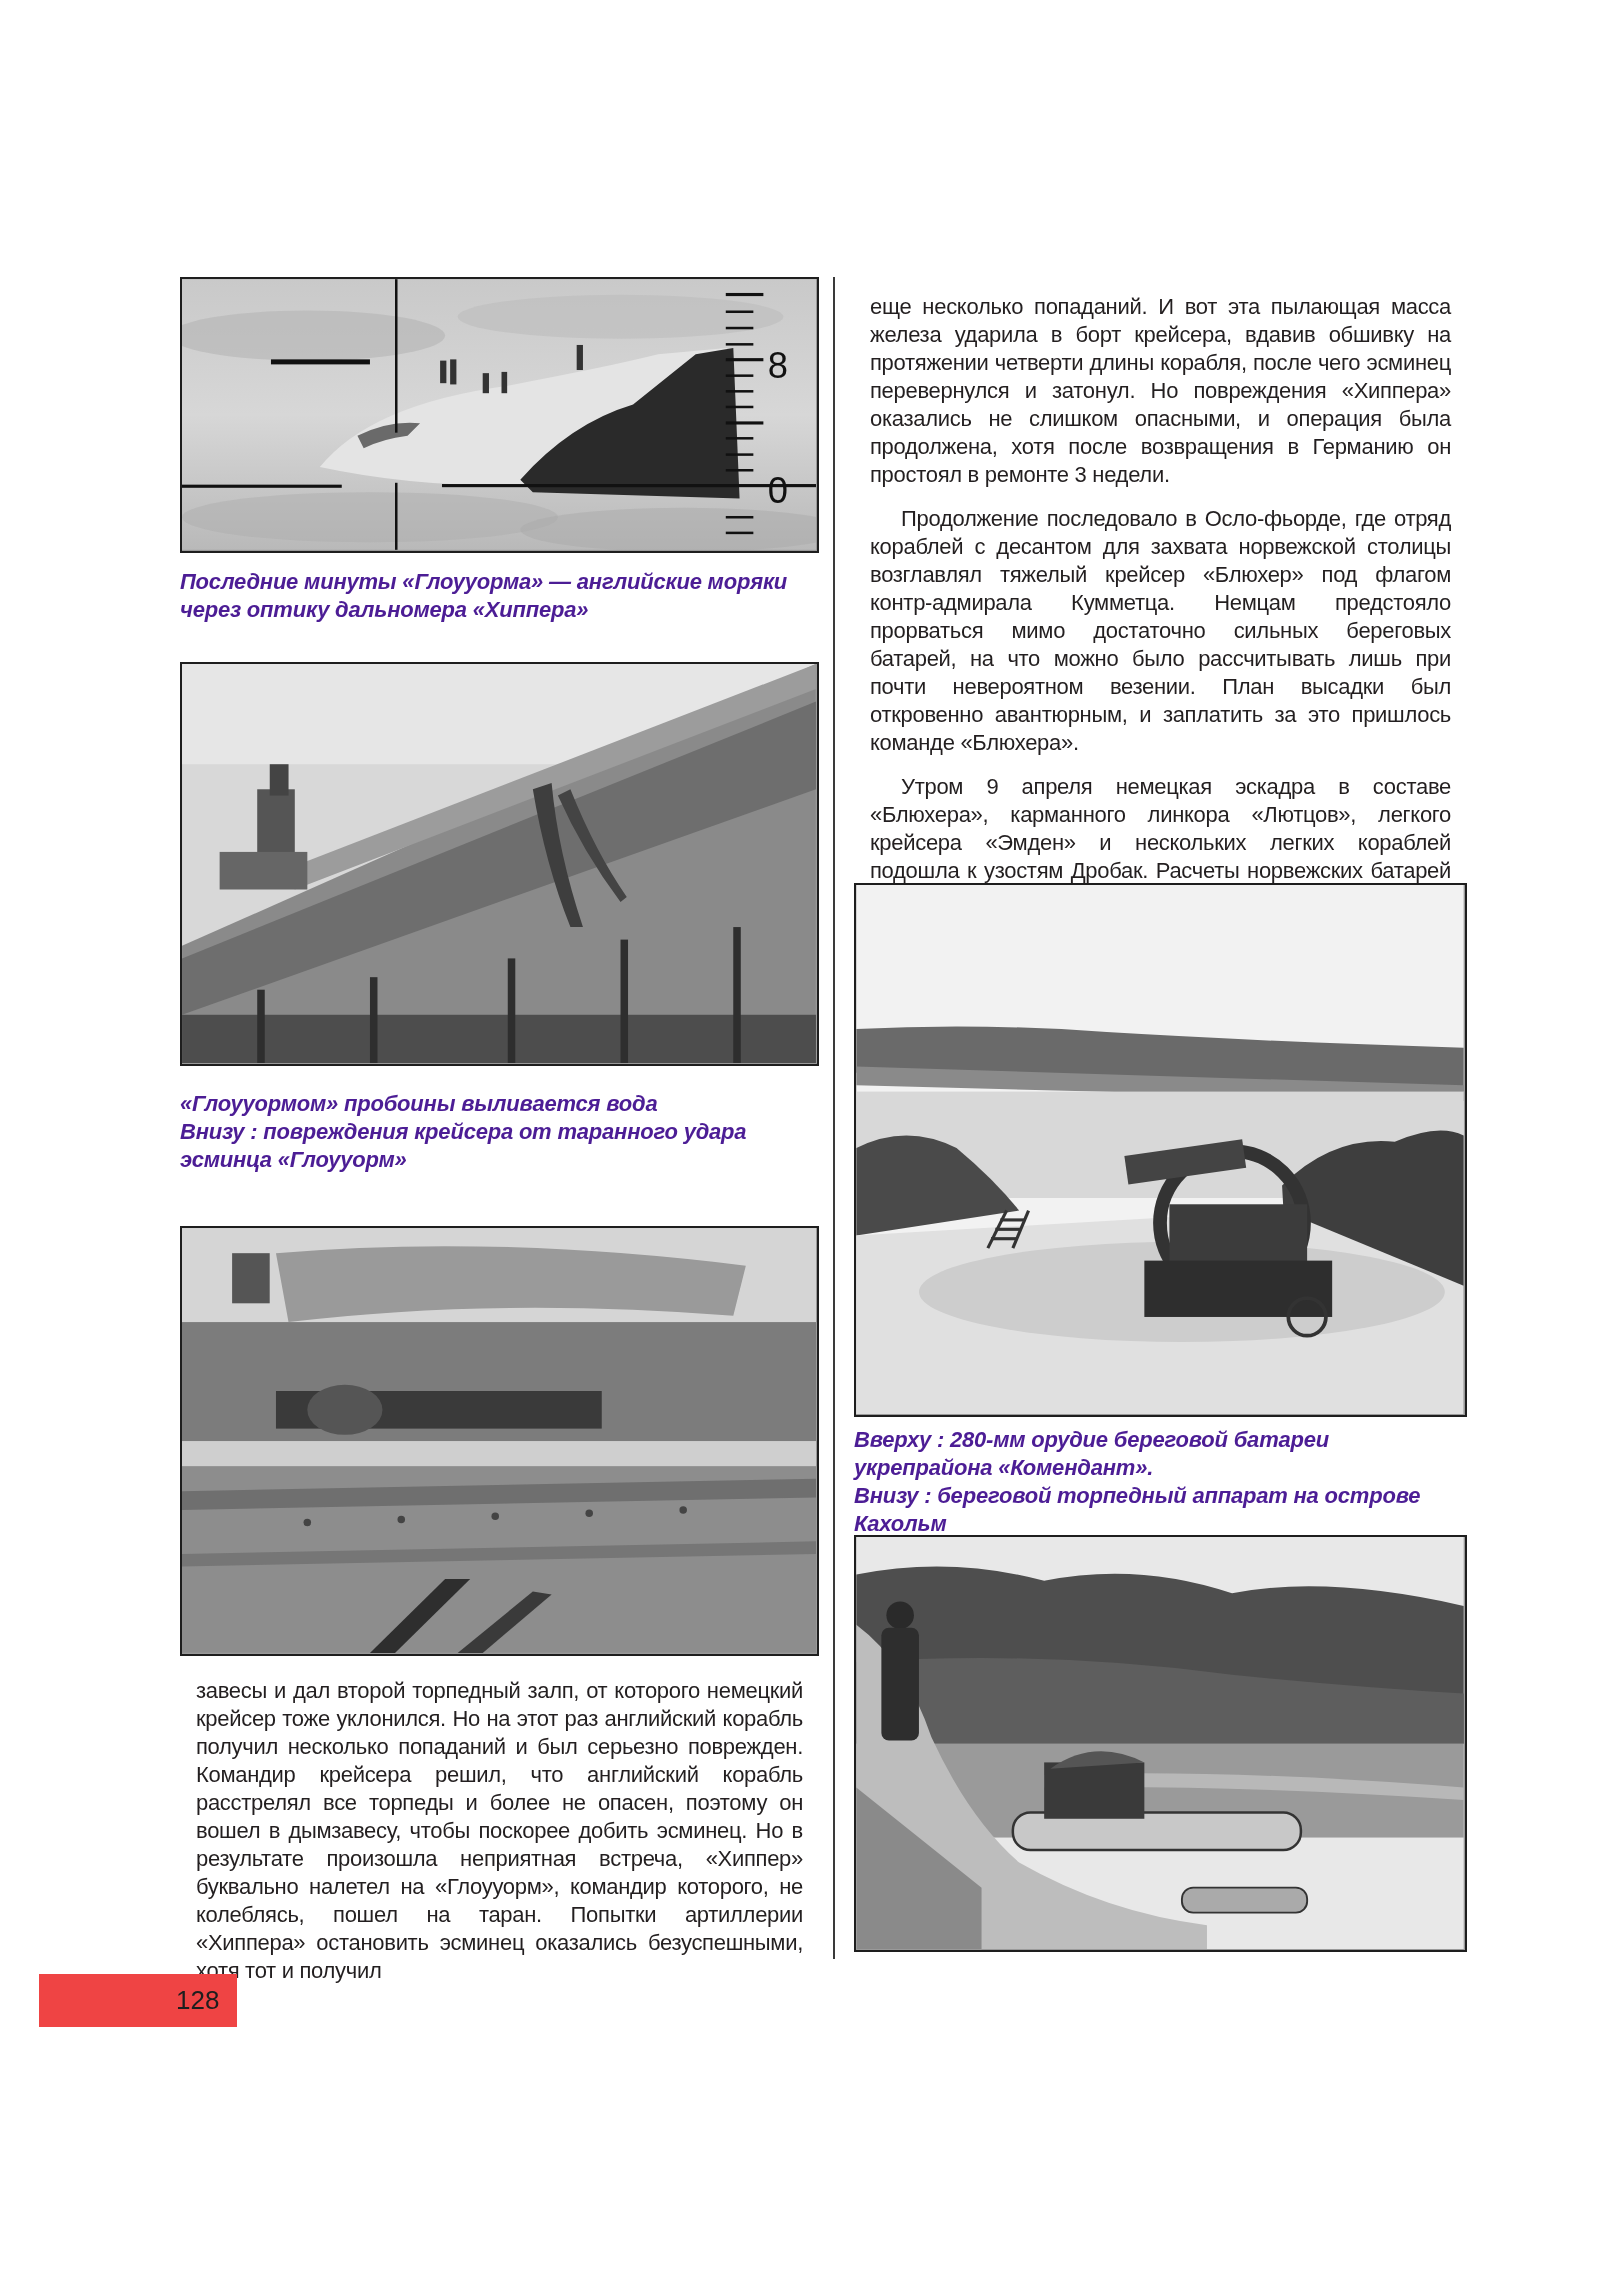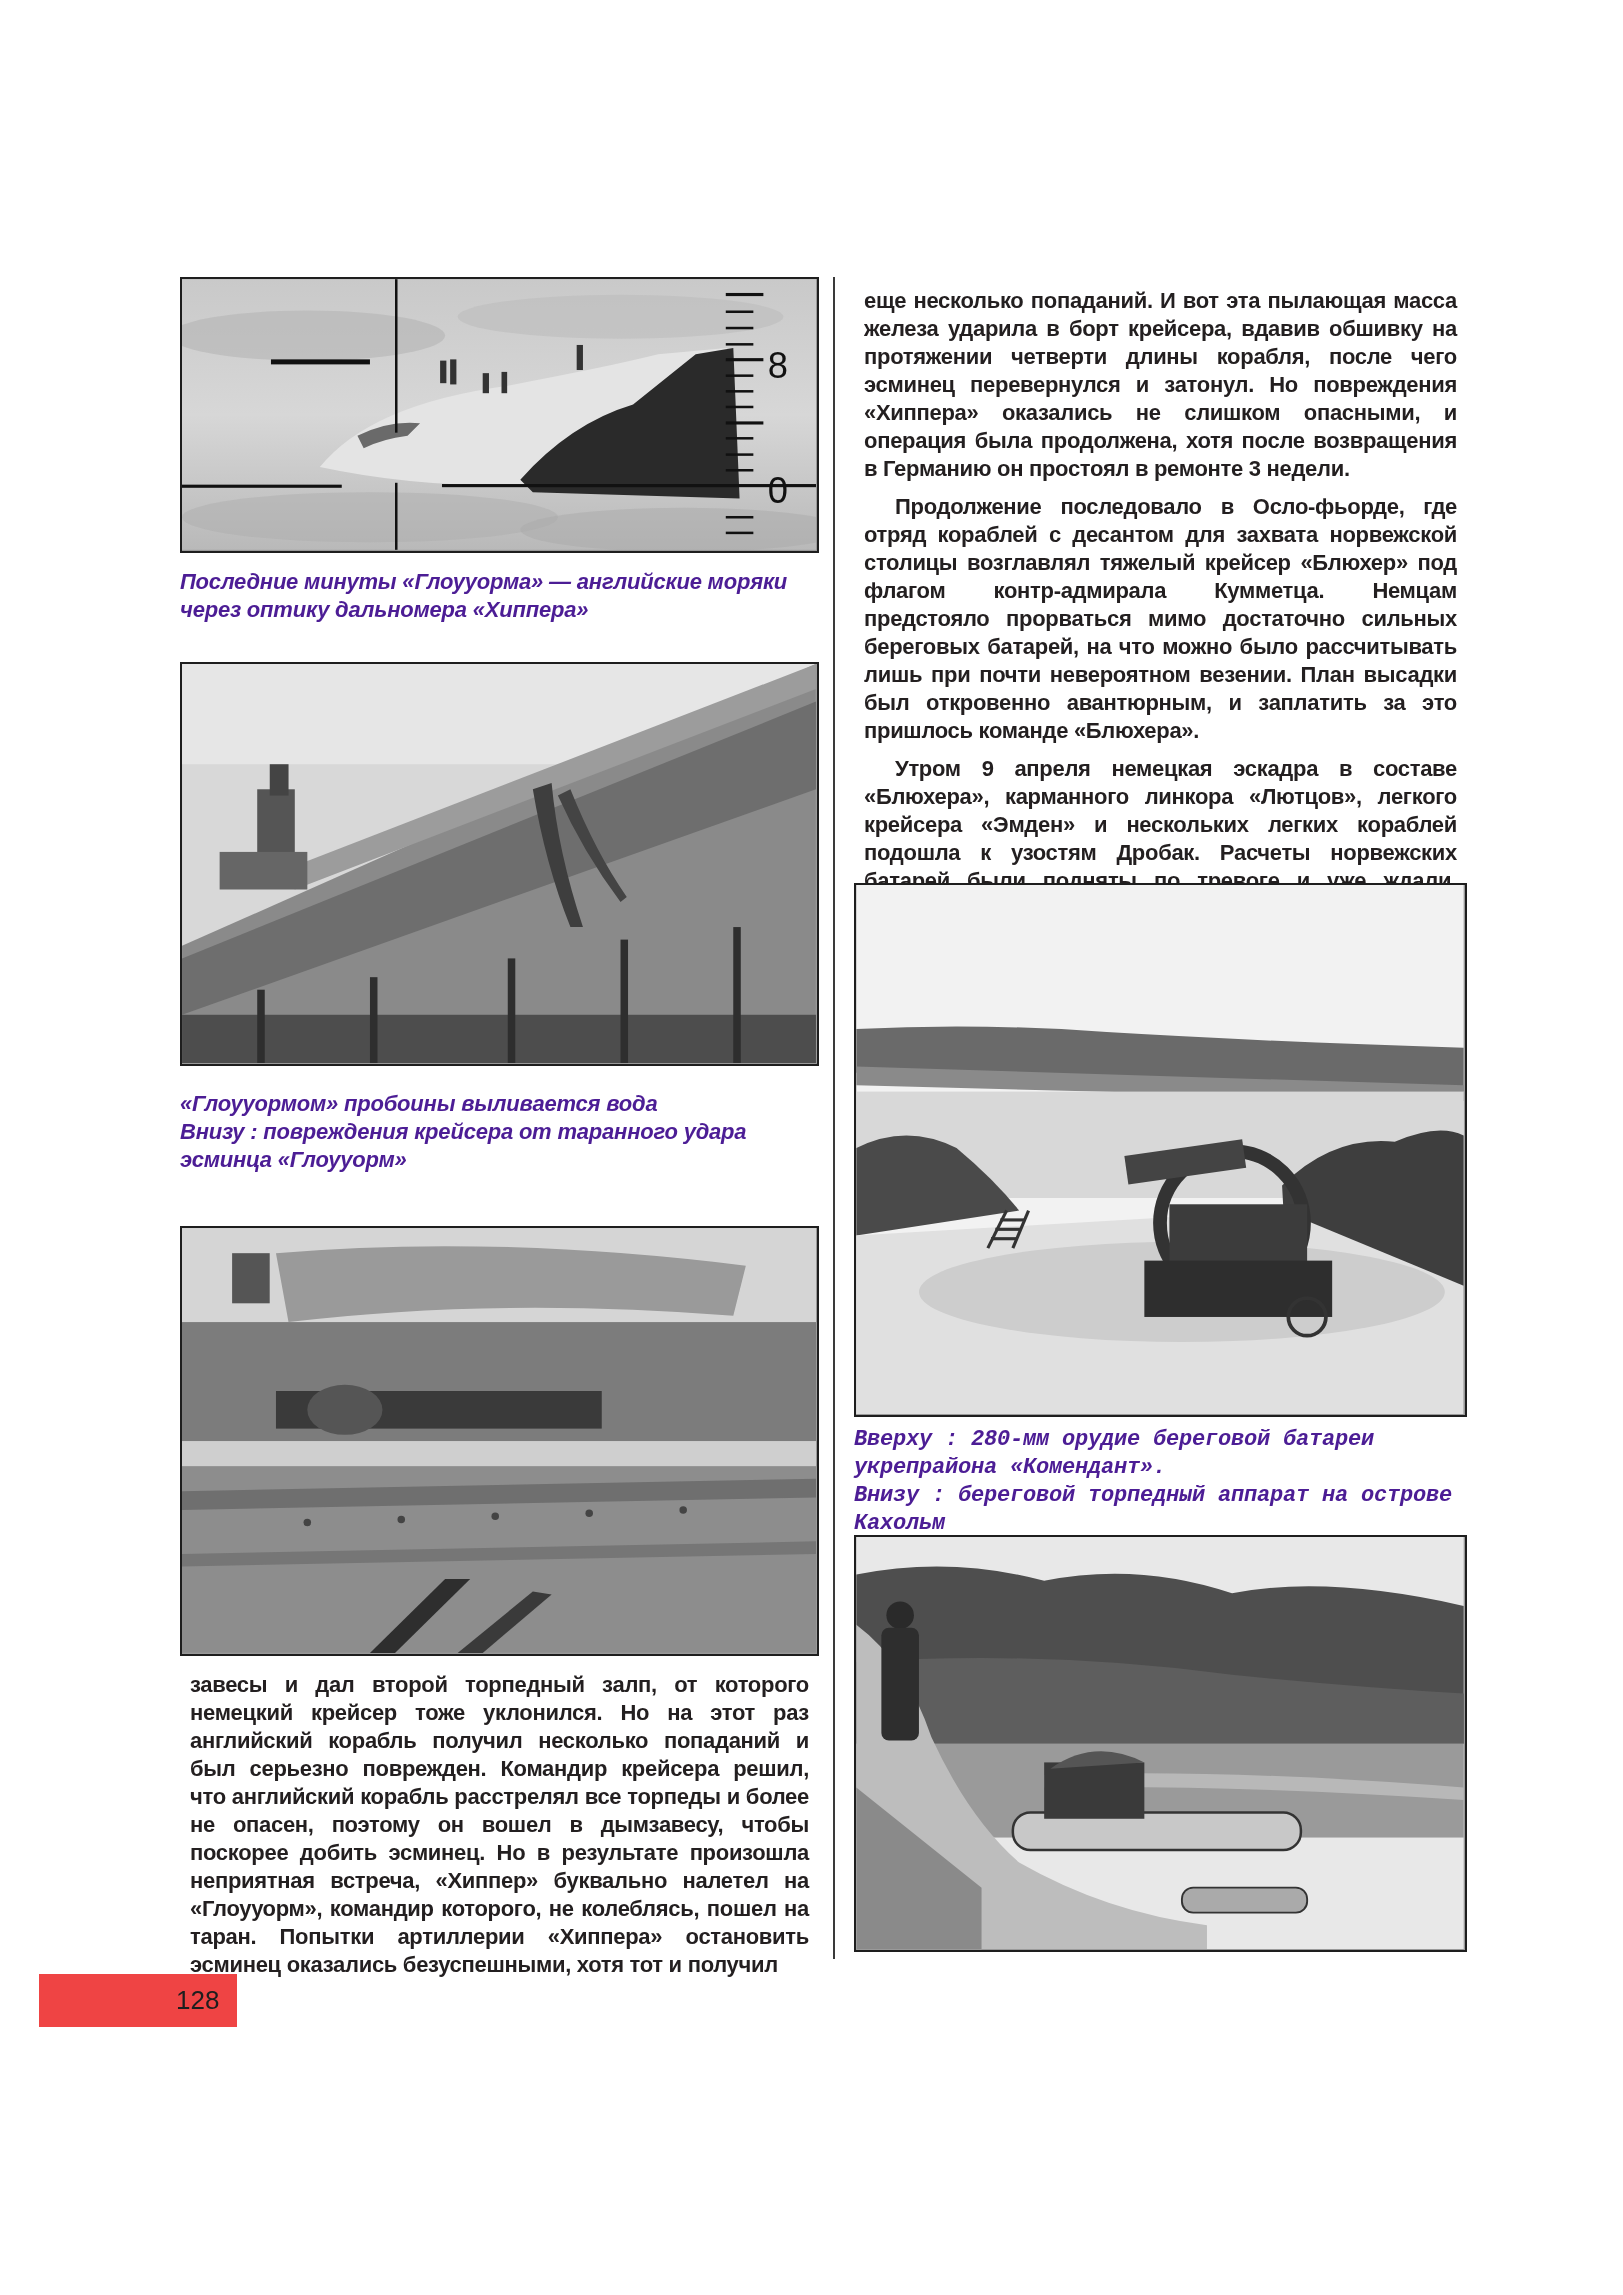--- a/index.html
+++ b/index.html
@@ -10,21 +10,21 @@
   .col-divider { position:absolute; left:833px; top:277px; width:1.9px; height:1682px; background:#3a3a3a; }
 
   .photo { position:absolute; border:2.5px solid #1e1e1e; box-sizing:border-box; overflow:hidden; background:#9a9a9a; }
 
   .caption { position:absolute; font-family:"Liberation Sans", sans-serif; font-weight:bold; font-style:italic;
              font-size:22px; line-height:28px; color:#4c1d95; letter-spacing:-0.2px; }
   .caption p { margin:0; }
 
   .body-text { position:absolute; font-family:"Liberation Sans", sans-serif; font-size:22px; line-height:28px;
                color:#231f20; text-align:justify; letter-spacing:-0.3px; }
-  .body-text p { margin:10px; text-indent:0;font-weight:bold; }
+  .body-text p { margin:16px; text-indent:0; }
   .body-text p.indent { text-indent:31px; }
 
   .page-number-box { position:absolute; left:39px; top:1974px; width:198px; height:53px; background:#ef4444; }
   .page-number { position:absolute; right:17.5px; top:11.3px; font-size:26px; color:#1e1e1e; font-family:"Liberation Sans", sans-serif; }
 </style>
 </head>
 <body>
 
 <div class="page">
 
@@ -180,21 +180,21 @@
       <g stroke="#333" stroke-width="5">
         <line x1="210" y1="580" x2="240" y2="520"></line>
           <line x1="250" y1="580" x2="275" y2="520"></line>
         <line x1="215" y1="565" x2="255" y2="565"></line>
           <line x1="222" y1="550" x2="262" y2="550"></line>
         <line x1="230" y1="535" x2="268" y2="535"></line>
       </g>
     </svg>
   </div>
 
-  <div class="caption" style="left:854px; top:1426px; width:620px;font-family:Liberation Mono, monospace;">
+  <div class="caption" style="left:854px; top:1426px; width:620px;">
     <p>Вверху : 280-мм орудие береговой батареи</p>
     <p>укрепрайона «Комендант».</p>
     <p>Внизу : береговой торпедный аппарат на острове</p>
     <p>Кахольм</p>
   </div>
 
   <div class="photo" style="left:854px; top:1535px; width:613px; height:417px;">
     <svg width="608" height="412" viewBox="0 0 970 658">
       <rect width="970" height="658" fill="#e8e8e8"></rect>
 

